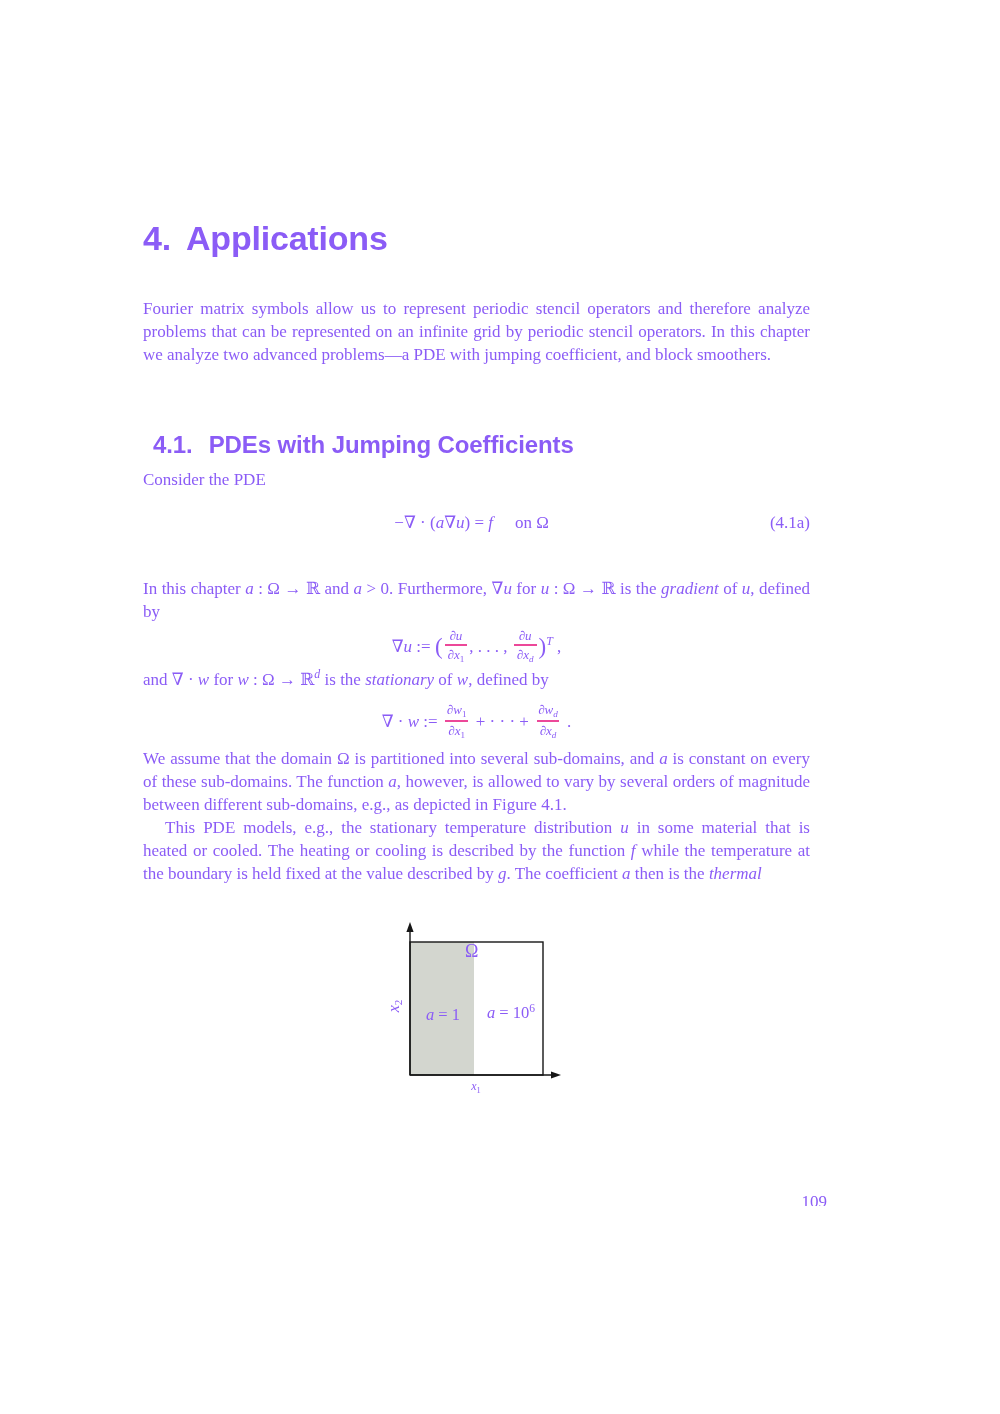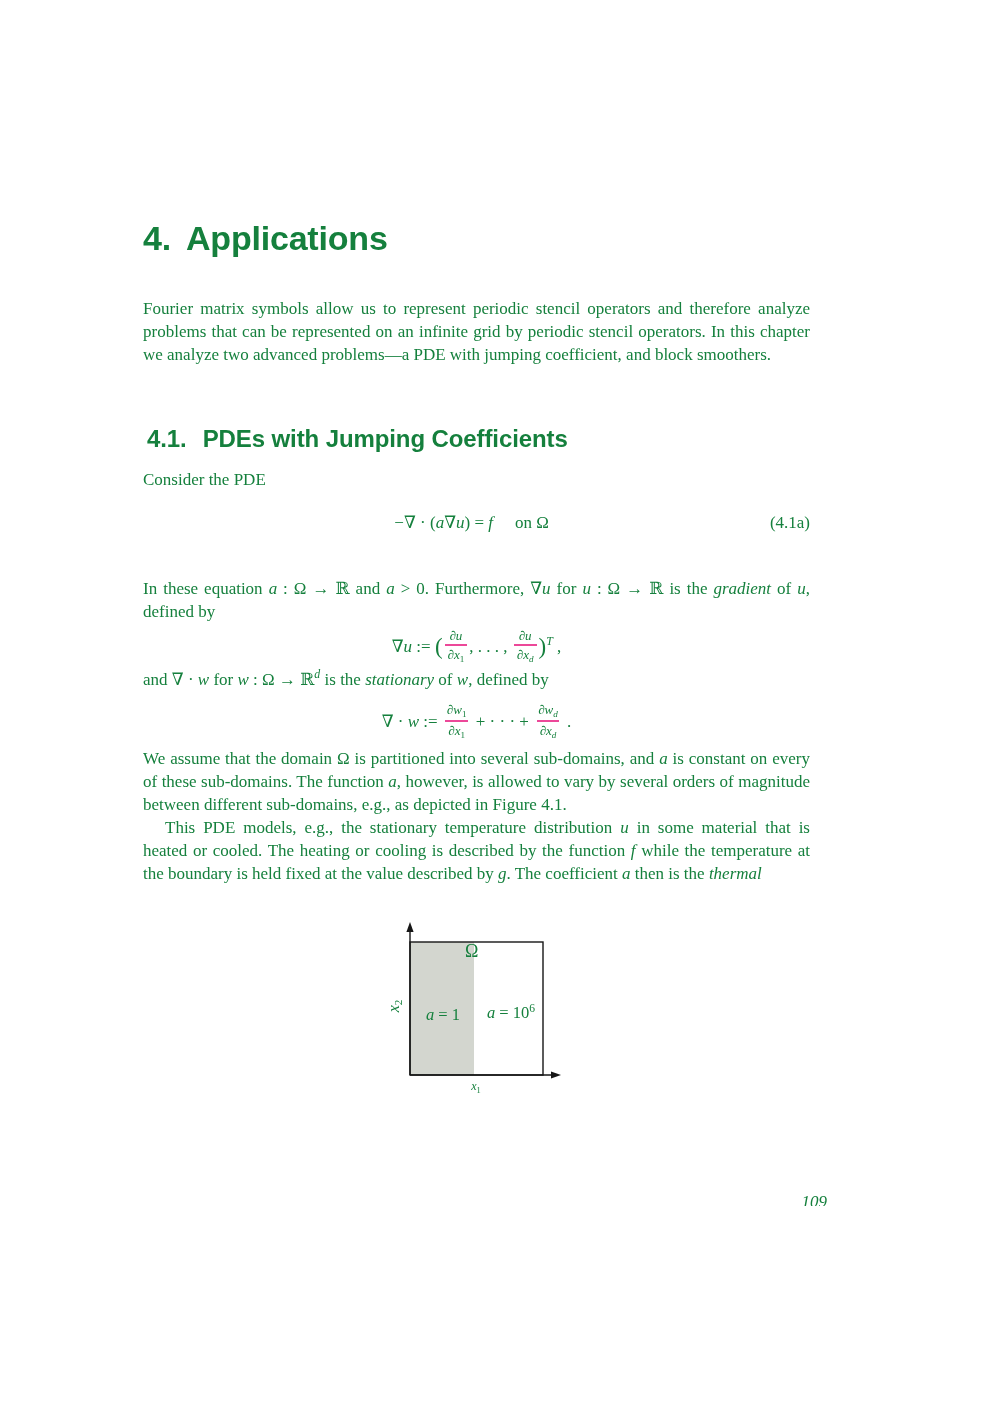--- a/index.html
+++ b/index.html
@@ -1,38 +1,38 @@
 <!DOCTYPE html>
 <html><head>
 <meta charset="utf-8">
 <style>
   html,body{margin:0;padding:0;background:#ffffff;}
   .page{
     position:relative;
     width:1000px;height:1206px;
     background:#ffffff;
     font-family:"Liberation Serif","DejaVu Serif","DejaVu Sans",serif;
-    color:#15803d;
+    color:#8b5cf6;
     overflow:hidden;
   }
   .abs{position:absolute;}
   .col{left:143px;width:667px;}
   .body{font-size:17px;line-height:23px;margin:0;}
   .jt{text-align:justify;text-justify:inter-word;}
   .indent{text-indent:22px;}
 
   h1.chapter{
     position:absolute;left:143px;top:219px;margin:0;
     font-family:"Liberation Sans","DejaVu Sans",sans-serif;
     font-size:34px;font-weight:bold;line-height:38px;
     letter-spacing:-0.2px;
   }
   h1 .ch-num{margin-right:15px;}
   h2.section{
-    position:absolute;left:143px;top:421px;margin:4px;
+    position:absolute;left:143px;top:421px;margin:10px;
     font-family:"Liberation Sans","DejaVu Sans",sans-serif;
     font-size:24px;font-weight:bold;line-height:28px;
     letter-spacing:-0.1px;
   }
   h2 .sec-num{margin-right:16px;}
 
   
   .eqgroup{top:508px;height:60px;font-size:17px;}
   .eqrow{position:absolute;left:0;right:0;height:30px;line-height:30px;}
   .eqrow-a{top:0;}
@@ -65,21 +65,21 @@
   .figure{left:385px;top:918px;width:190px;height:196px;}
   .figure svg{position:absolute;left:0;top:0;}
   .fig-label{position:absolute;white-space:pre;font-size:16.5px;line-height:18px;}
   .fig-omega{left:80px;top:24px;font-size:18px;}
   .fig-a1{left:58px;top:88px;transform:translateX(-50%);}
   .fig-a2{left:126px;top:86px;transform:translateX(-50%);}
   .fig-x2{left:9px;top:88px;transform:translate(-50%,-50%) rotate(-90deg);font-size:16px;}
   .fig-x1{left:91px;top:159px;transform:translateX(-50%);font-size:12px;}
 
   .caption{top:1112px;text-align:center;font-size:17px;line-height:23px;}
-  .pagenum{top:1192px;left:143px;width:684px;text-align:right;font-size:17px;font-style:italic;}
+  .pagenum{top:1192px;left:143px;width:684px;text-align:right;font-size:17px;}
 </style>
 </head>
 <body>
 
 <div class="page">
 
   <h1 class="chapter">
     <span class="ch-num">4.</span><span>Applications</span>
   </h1>
 
@@ -92,21 +92,21 @@
   <p class="abs col body" style="top:468px">Consider the PDE</p>
 
   <div class="abs col eqgroup">
     <div class="eqrow eqrow-a">
       <span class="eq-lhs"><span>−∇ · (</span><span class="i">a</span><span>∇</span><span class="i">u</span><span>) = </span><span class="i">f</span></span>
       <span class="eq-cond"><span>on Ω</span></span>
       <span class="eq-num">(4.1a)</span>
     </div>
   </div>
 
-  <p class="abs col body jt" style="top:577px"><span>In these equation </span><span class="i">a</span><span> : Ω → ℝ and </span><span class="i">a</span><span> &gt; 0. Furthermore, ∇</span><span class="i">u</span><span> for </span><span class="i">u</span><span> : Ω → ℝ is the </span><span class="i">gradient</span><span> of </span><span class="i">u</span><span>, defined by</span></p>
+  <p class="abs col body jt" style="top:577px"><span>In this chapter </span><span class="i">a</span><span> : Ω → ℝ and </span><span class="i">a</span><span> &gt; 0. Furthermore, ∇</span><span class="i">u</span><span> for </span><span class="i">u</span><span> : Ω → ℝ is the </span><span class="i">gradient</span><span> of </span><span class="i">u</span><span>, defined by</span></p>
 
   <div id="eq-grad" class="abs eq-center">
     <span><span>∇</span><span class="i">u</span><span> := </span><span class="paren">(</span></span>
       <span class="frac"><span class="num"><span class="i">∂u</span></span><span class="den"><span class="i">∂x</span><span class="sb">1</span></span></span>
       <span><span>, . . . , </span></span>
       <span class="frac"><span class="num"><span class="i">∂u</span></span><span class="den"><span class="i">∂x</span><span class="i sb">d</span></span></span>
       <span><span class="paren">)</span><span class="i sp">T</span><span> ,</span></span>
   </div>
 
   <p class="abs col body jt" style="top:668px"><span>and ∇ · </span><span class="i">w</span><span> for </span><span class="i">w</span><span> : Ω → ℝ</span><span class="i sp">d</span><span> is the </span><span class="i">stationary</span><span> of </span><span class="i">w</span><span>, defined by</span></p>

